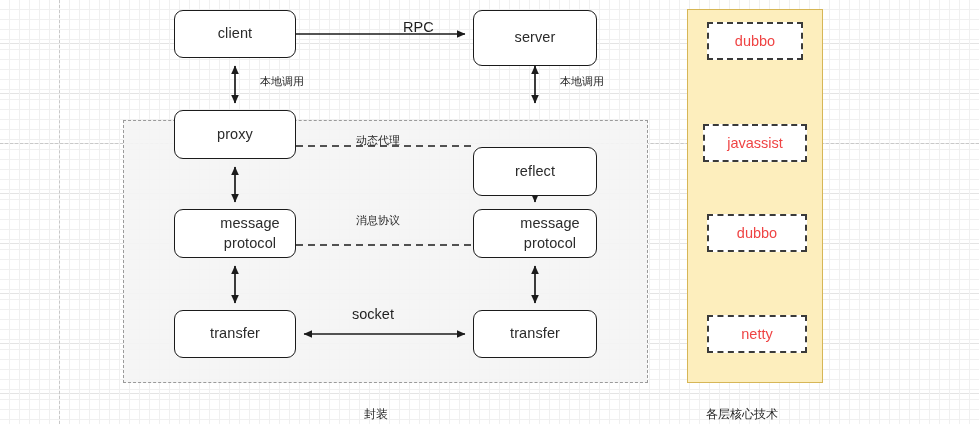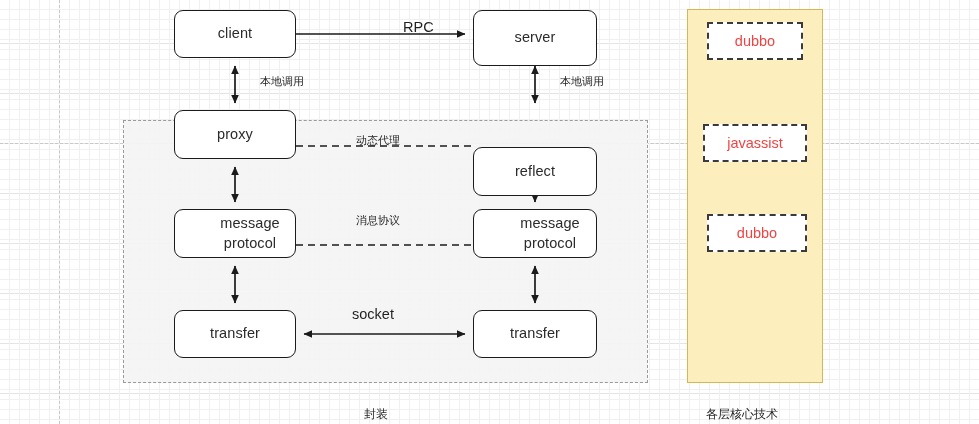--- a/index.html
+++ b/index.html
@@ -233,14 +233,17 @@
   </div>
 
   <div class="tech-box" style="left:703px; top:124px; width:104px; height:38px;">
     <span>javassist</span>
   </div>
 
   <div class="tech-box" style="left:707px; top:214px; width:100px; height:38px;">
     <span>dubbo</span>
   </div>
 
+  <div class="tech-box" style="left:707px; top:315px; width:100px; height:38px;">
+    <span>netty</span>
+  </div>
 
 </div>
 
 </body></html>

